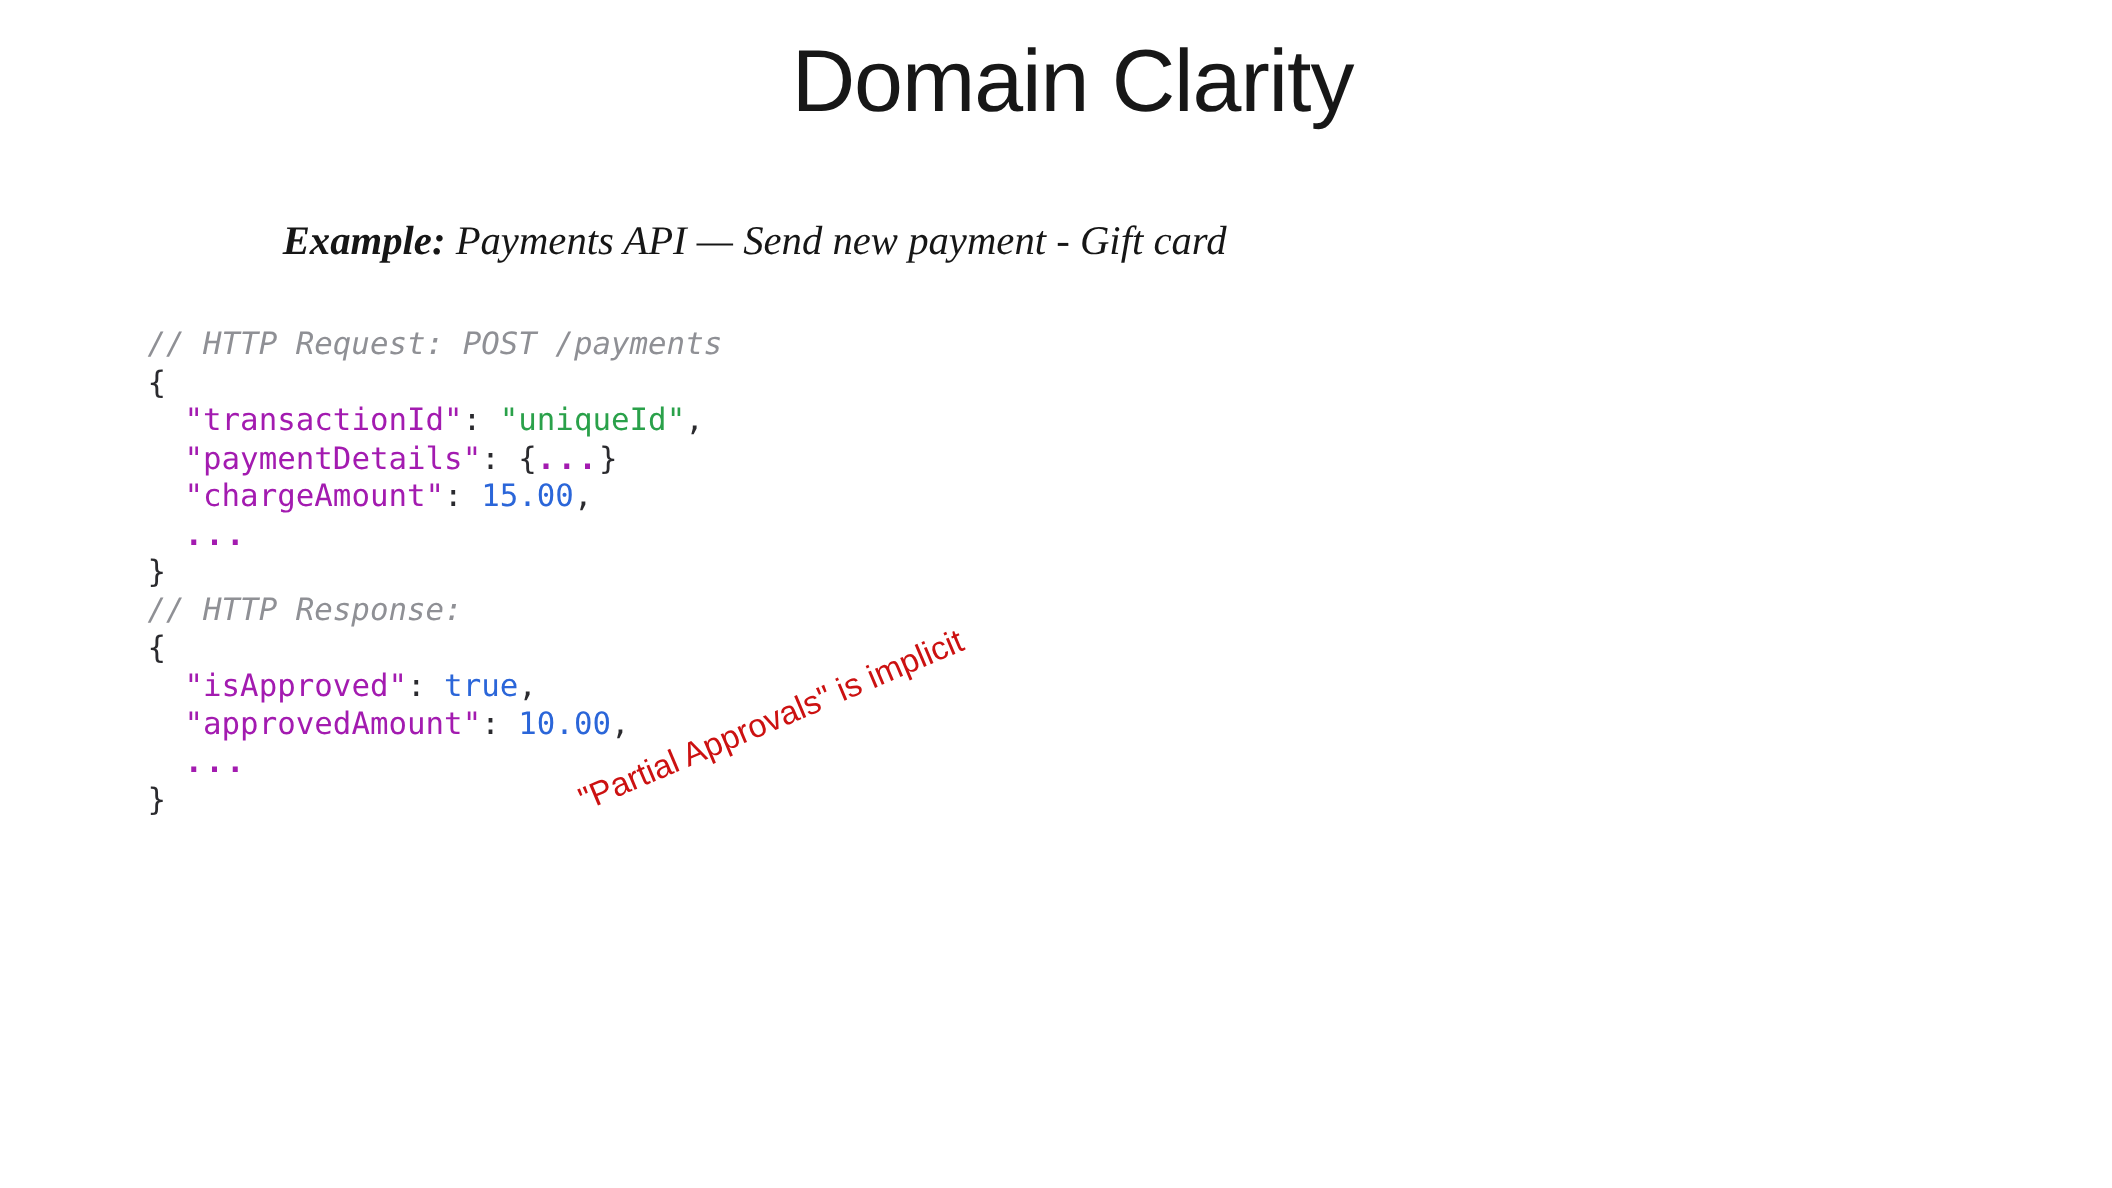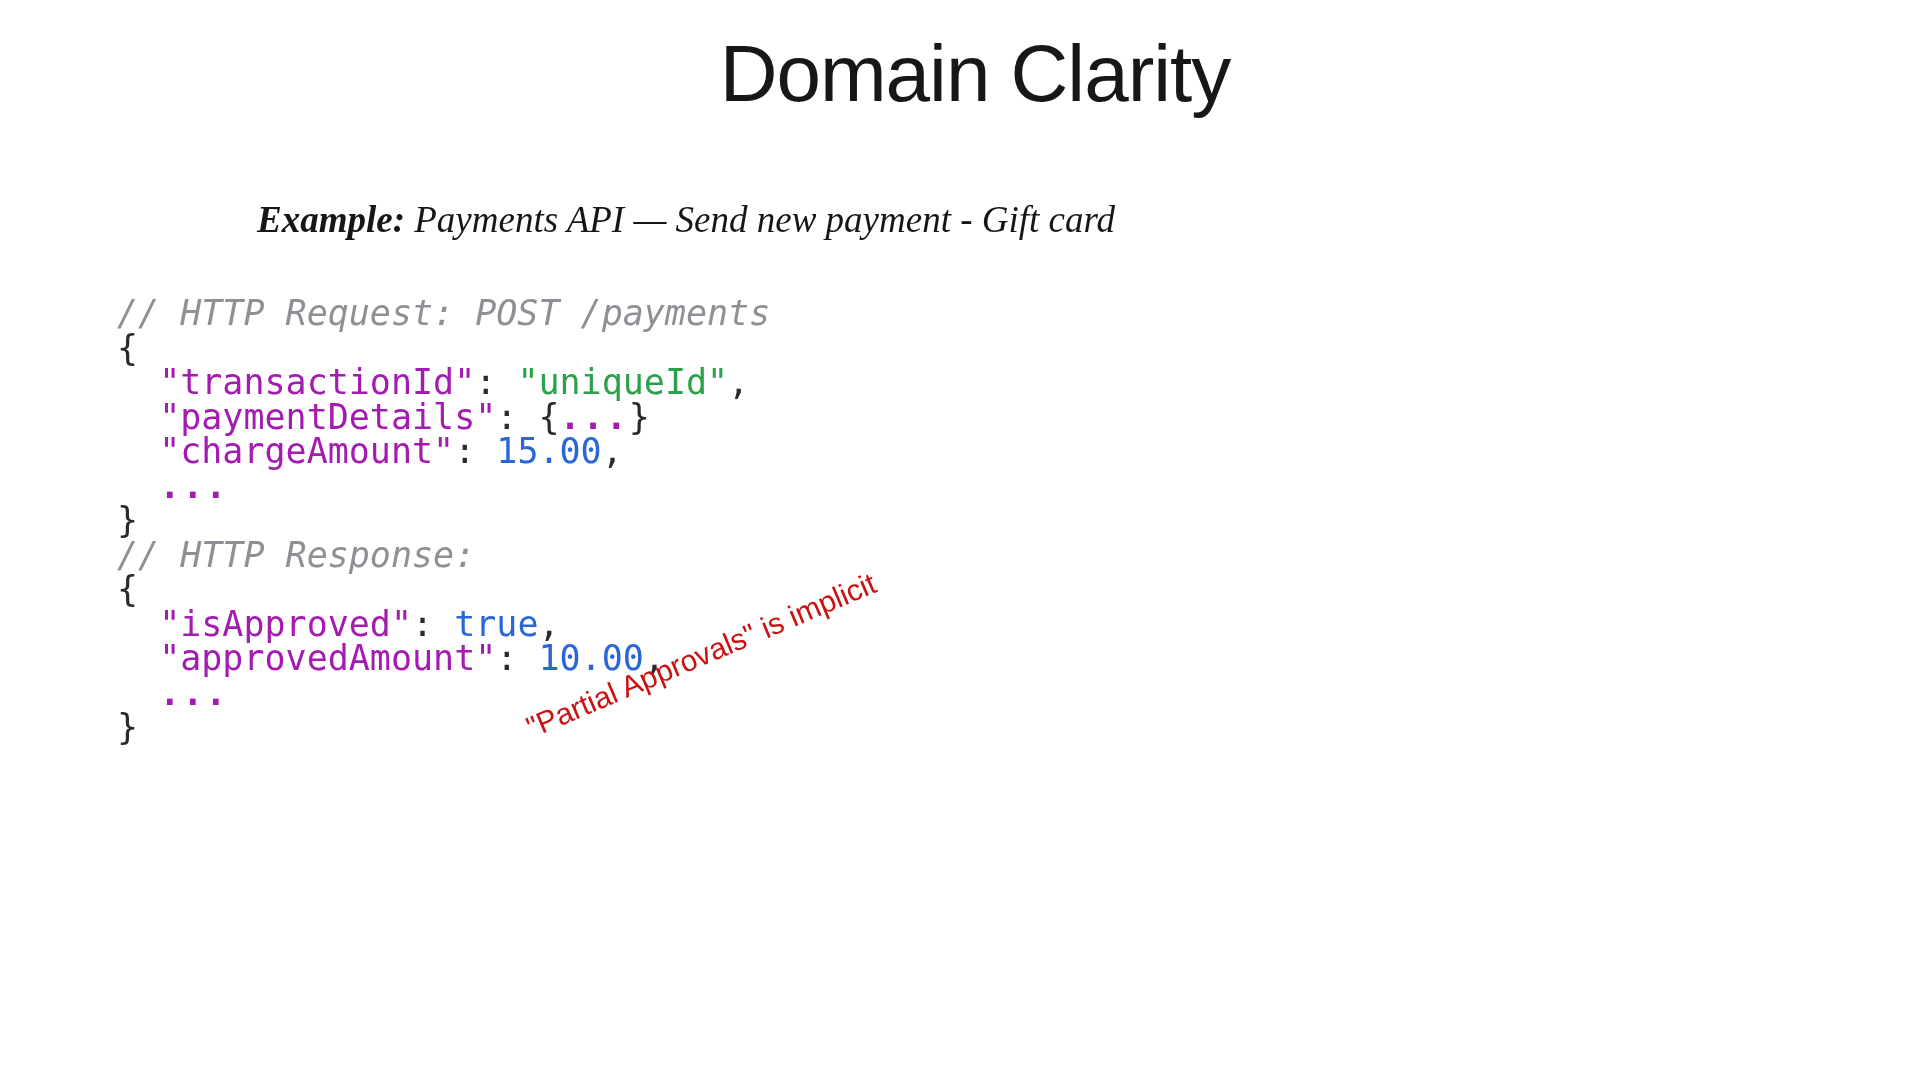--- a/index.html
+++ b/index.html
@@ -38,25 +38,25 @@
     font-style: italic;
     color: #161616;
     white-space: nowrap;
     font-family: Liberation Serif, serif;
   }
   .subtitle .subtitle-label {
     font-weight: bold;
   }
   .code-block {
     position: absolute;
-    left: 117px;
+    left: 134px;
     top: 296px;
     margin: 0;
     font-family: "DejaVu Sans Mono", "Liberation Mono", monospace;
-    font-size: 35px;
+    font-size: 28px;
     line-height: 34.5px;
     white-space: pre;
     color: var(--tok-plain, #2a2a2e);
   }
   .code-line { white-space: pre; }
   .tok-comment { color: var(--tok-comment); font-style: italic; }
   .tok-plain   { color: var(--tok-plain); }
   .tok-key     { color: var(--tok-key); }
   .tok-string  { color: var(--tok-string); }
   .tok-number  { color: var(--tok-number); }

